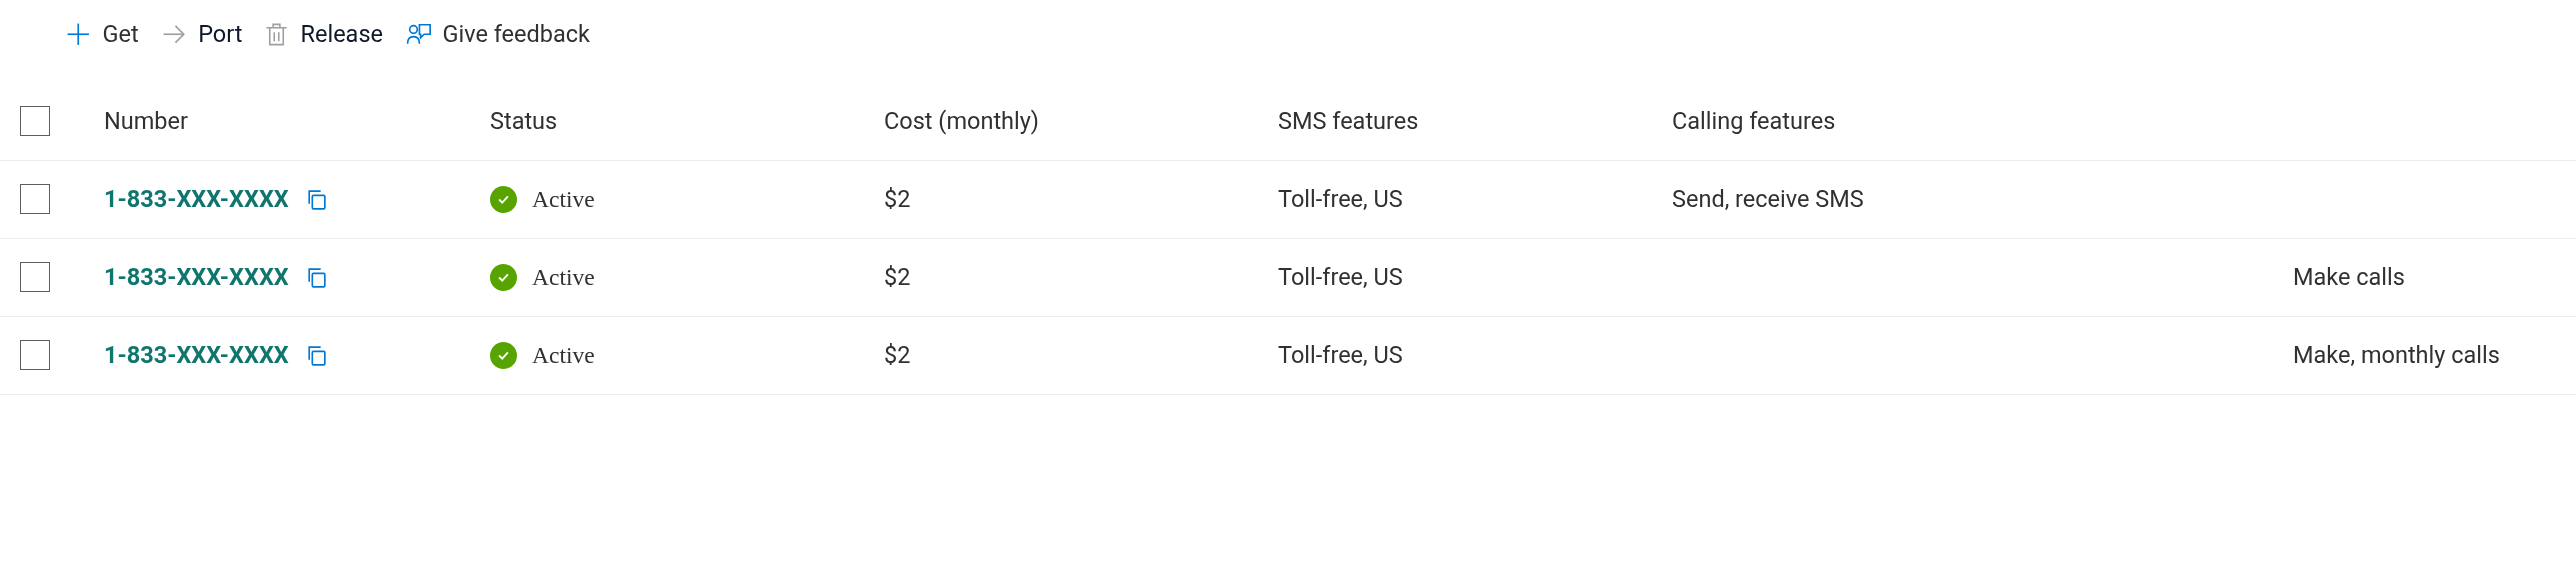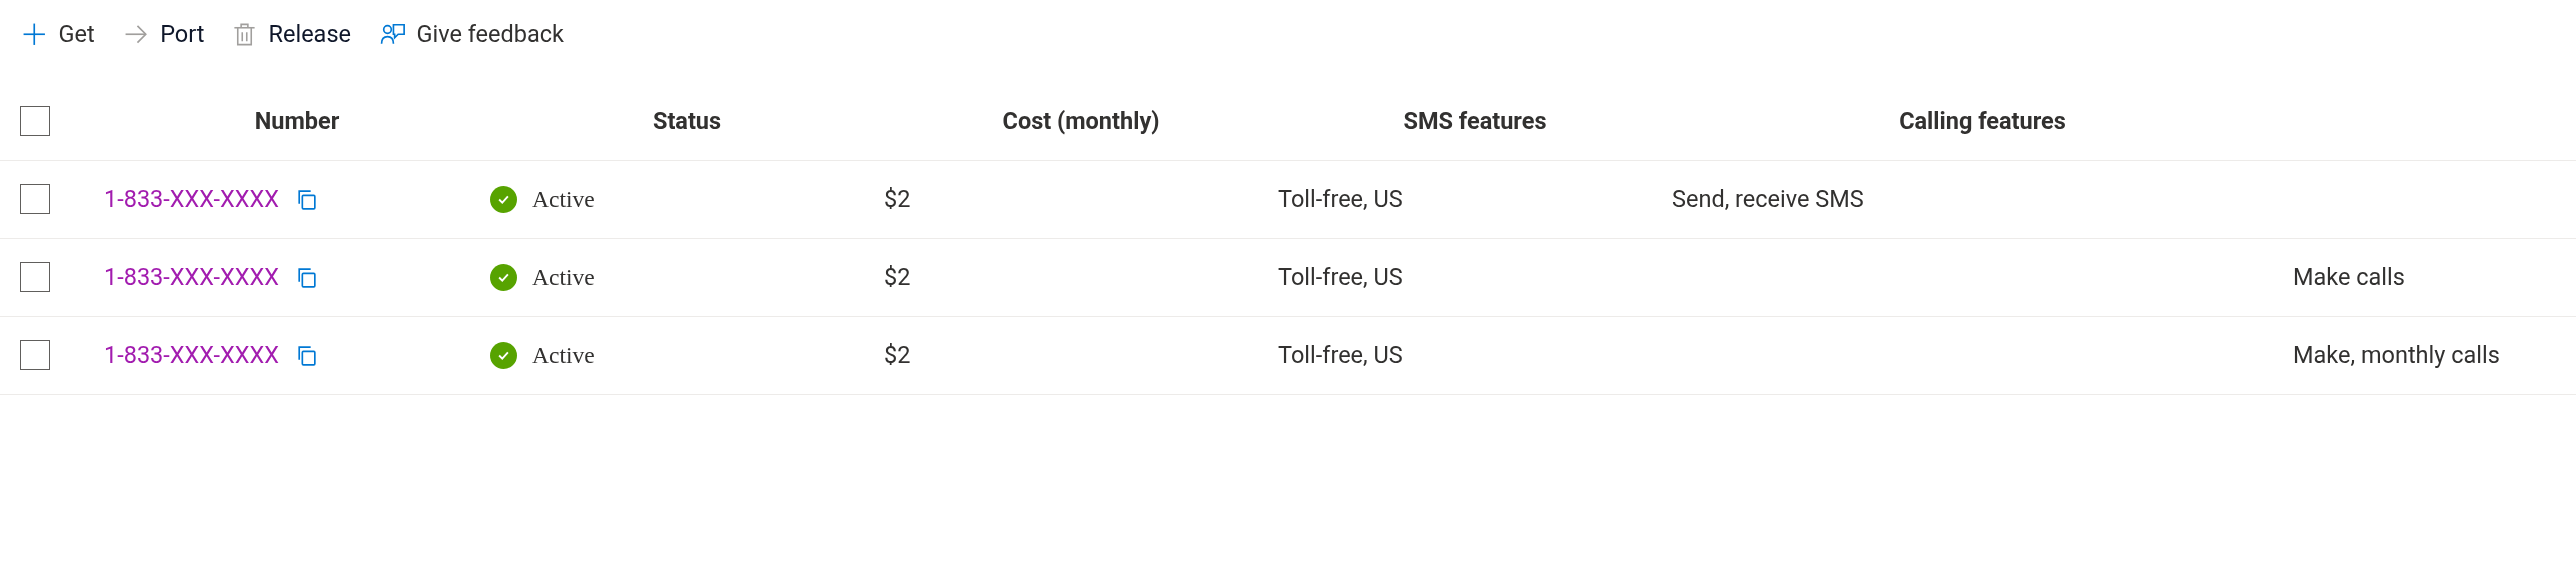--- a/index.html
+++ b/index.html
@@ -6,57 +6,57 @@
     body {
       font-family: "Segoe UI", -apple-system, BlinkMacSystemFont, Roboto, sans-serif;
       background: #ffffff;
       color: #323130;
       font-size: 23.5px;
       width: 2576px;
     }
     .toolbar {
       display: flex;
       align-items: center;
-      gap: 27px;
+      gap: 21px;
       padding: 20px 20px 34px 20px;
+      margin-left: 44px;
     }
     .toolbar-btn {
       display: flex;
       align-items: center;
       gap: 10px;
       cursor: pointer;
       color: #323130;
     }
     .toolbar-btn.disabled { color: #0f172a; cursor: default; }
     .toolbar-btn svg { flex-shrink: 0; }
     .icon-blue { stroke: #0078d4; fill: none; }
     .icon-gray { stroke: #a19f9d; fill: none; }
     .table { width: 100%; }
     .thead, .trow {
       display: grid;
       grid-template-columns: 84px 386px 394px 394px 394px 621px 1fr;
       align-items: center;
       padding: 23.5px 20px;
     }
     .thead {
-      font-weight: 700;
+      font-weight: 400;
       border-bottom: 1.7px solid #edebe9;
-      text-align: center;
     }
     .trow {
       border-bottom: 1.7px solid #edebe9;
     }
     .checkbox {
       width: 30px; height: 30px;
       border: 1.7px solid #605e5c;
       background: #fff;
       cursor: pointer;
     }
     .num-cell { display: flex; align-items: center; gap: 15px; }
-    .num-link { color: #a21caf; cursor: pointer; font-weight: 400; }
+    .num-link { color: #0f766e; cursor: pointer; font-weight: 700; }
     .copy-ico { cursor: pointer; }
     .status-cell { display: flex; align-items: flex-start; gap: 15px; font-family: Liberation Serif, serif; }
     .status-dot {
       width: 27px; height: 27px; border-radius: 50%;
       background: #57a300;
       display: flex; align-items: center; justify-content: center;
     }
     .status-dot svg { stroke: #fff; stroke-width: 3; fill: none; }
   </style>
 </head>

